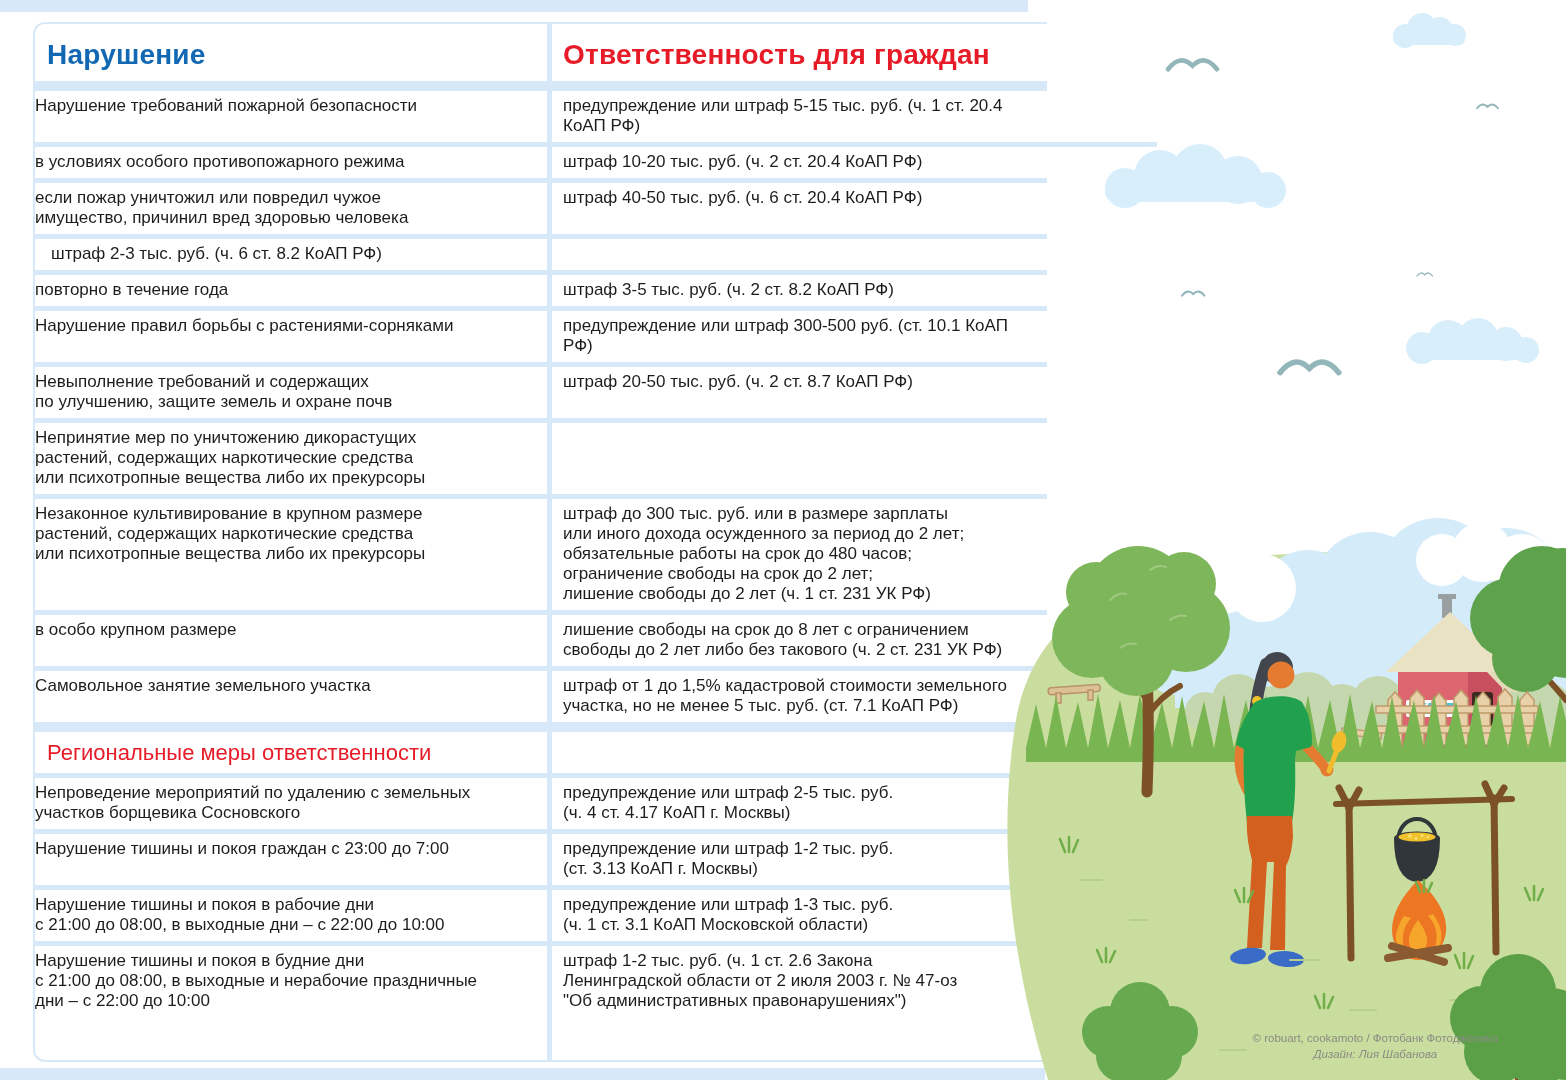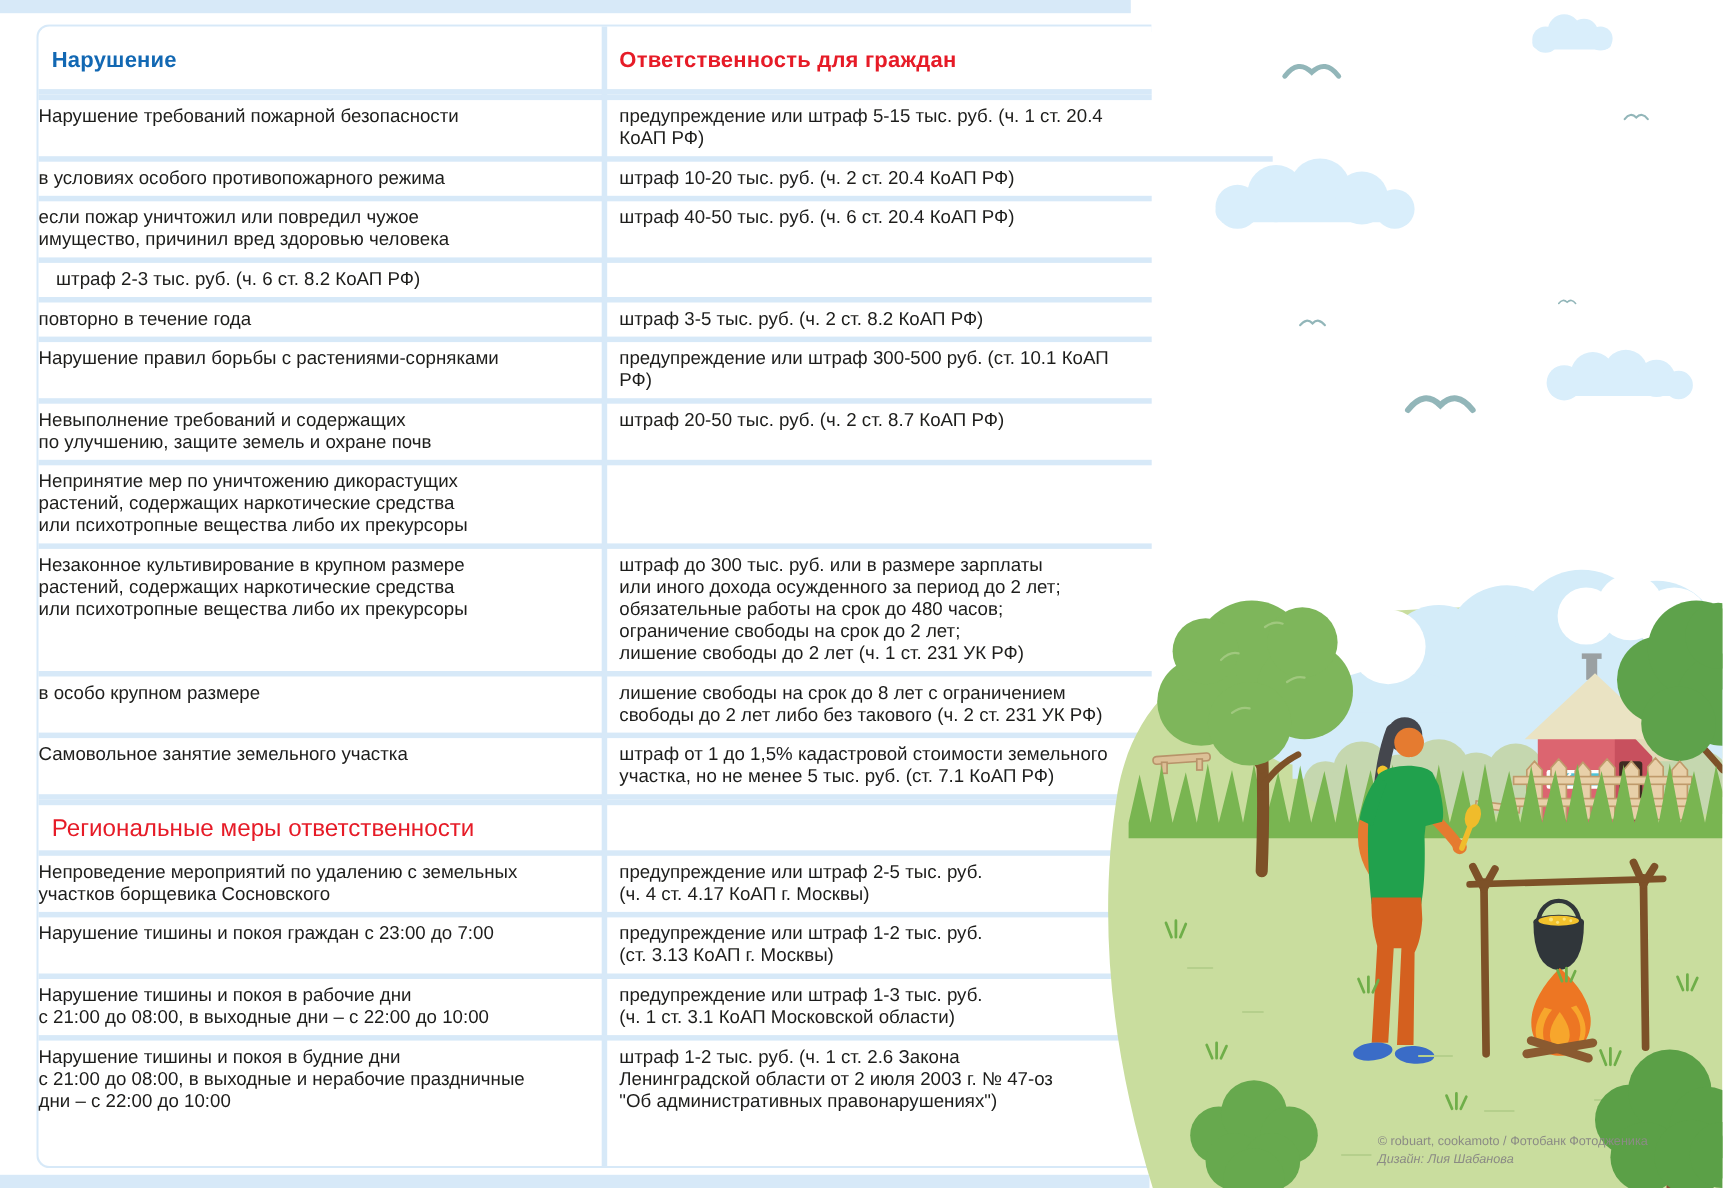--- a/index.html
+++ b/index.html
@@ -8,31 +8,31 @@
   html,body{margin:0;padding:0}
   .page{position:relative;width:1566px;height:1080px;background:#ffffff;overflow:hidden;
         font-family:"Liberation Sans","DejaVu Sans",sans-serif;color:var(--text)}
   .strip-top{position:absolute;left:0;top:0;width:1028px;height:12px;background:var(--sep)}
   .strip-bottom{position:absolute;left:0;top:1068px;width:1045px;height:12px;background:var(--sep)}
   .panel{position:absolute;left:33px;top:22px;width:1014px;min-height:1040px;background:#fff;
          border:2px solid var(--sep);border-right:none;border-radius:12px 0 0 12px;
          box-sizing:border-box;z-index:1}
   .divider{position:absolute;left:512px;top:0;bottom:0;width:5px;background:var(--sep)}
   .hdr{display:grid;grid-template-columns:512px 1fr}
-  .hdr .h{padding:14px 10px 9px 12px;font-weight:bold;font-size:20px;letter-spacing:.2px;line-height:34px}
+  .hdr .h{padding:14px 10px 9px 12px;font-weight:bold;font-size:28px;letter-spacing:.2px;line-height:34px}
   .h.v{color:var(--blue)}
   .h.p{color:var(--red);padding-left:16px}
   .sep{height:5px;background:var(--sep)}
   #federal-rows > .sep:nth-child(3){width:1122px}
   .trow{display:grid;grid-template-columns:512px 1fr}
   .cell{padding:5px 12px 6px 0;font-size:17px;line-height:20px;white-space:pre-line}
   .cell.p{padding-left:16px}
   .section-row .t{color:var(--red);font-weight:normal;font-size:22px;padding:8px 10px 7px 12px;line-height:26px}
   .illu{position:absolute;left:990px;top:0;width:576px;height:1080px;pointer-events:none;z-index:3}
-  .credits{position:absolute;right:68px;top:1030px;text-align:left;font-size:11.5px;line-height:16px;
+  .credits{position:absolute;right:68px;top:1030px;text-align:center;font-size:11.5px;line-height:16px;
            color:#8b8b85;z-index:5}
   .credits .design{font-style:italic}
 </style>
 </head>
 <body>
 
 <div class="page">
 
   <div class="strip-top"></div>
   <div class="strip-bottom"></div>

